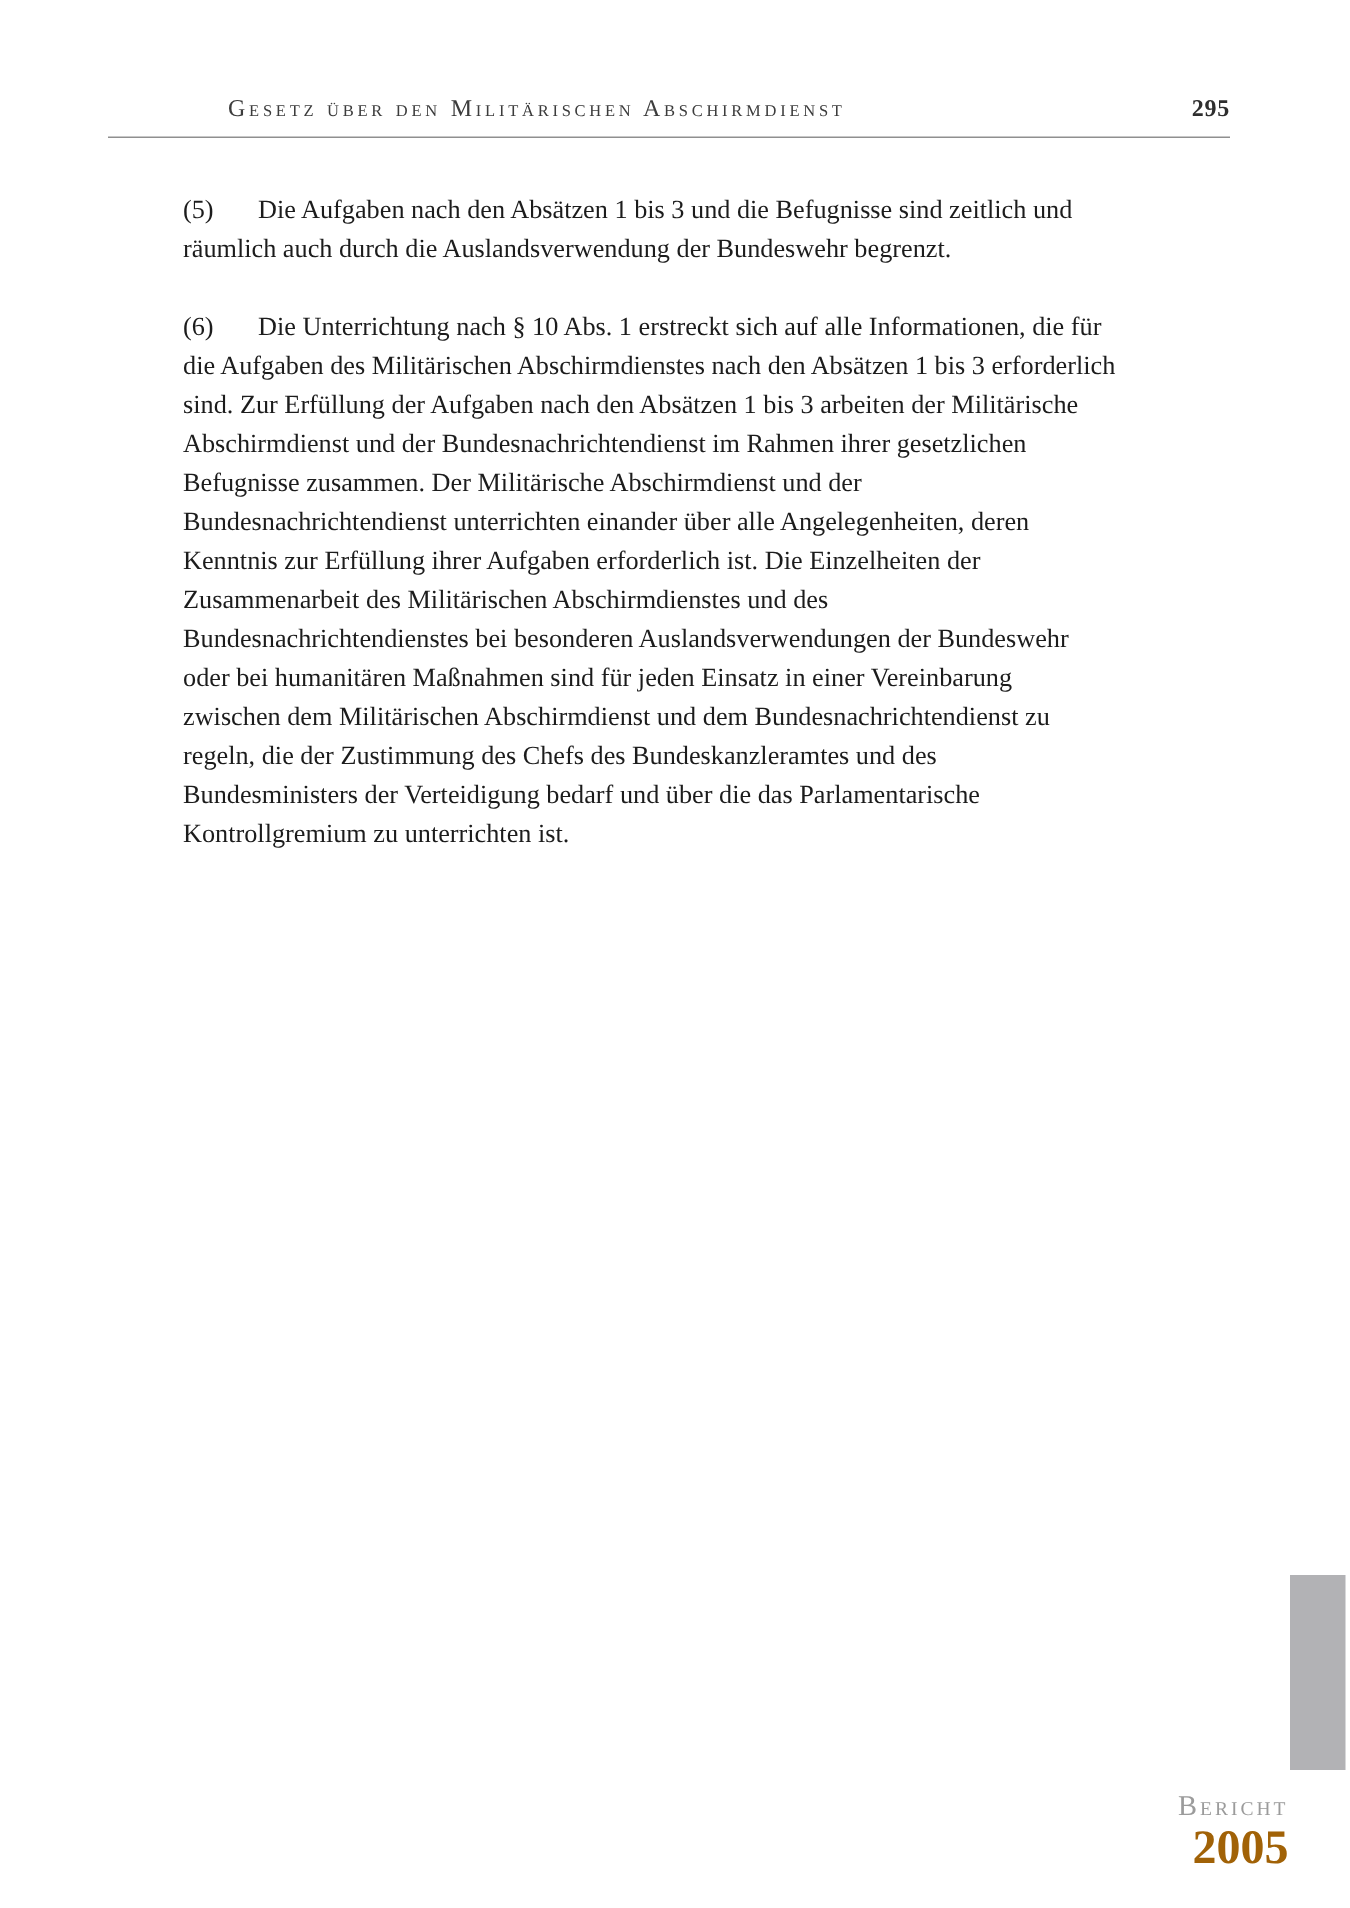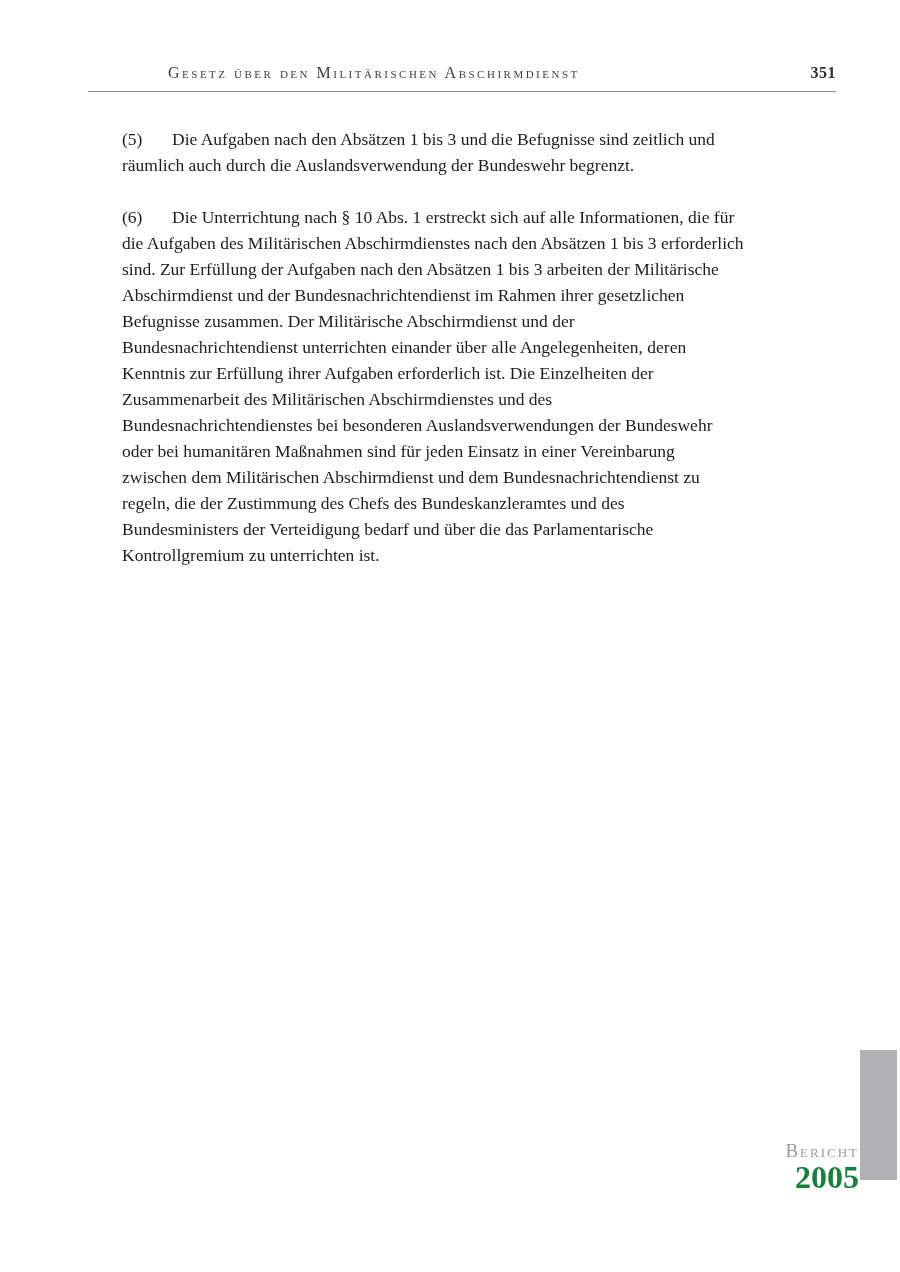--- a/index.html
+++ b/index.html
@@ -16,21 +16,21 @@
     font-family: "Liberation Serif", "DejaVu Serif", serif;
     color: #1c1c1c;
     overflow: hidden;
     margin: 0 auto;
   }
 
   
   .page-header {
     position: absolute;
     top: 64px;
-    left: 88px;
+    left: 72px;
     width: 748px;
     display: flex;
     justify-content: space-between;
     align-items: baseline;
     padding-bottom: 9px;
     border-bottom: 1px solid #8f8f8f;
   }
 
   .header-title {
     margin-left: 80px;
@@ -75,47 +75,47 @@
     left: 860px;
     top: 1050px;
     width: 37px;
     height: 130px;
     background: #b2b2b5;
   }
 
   .footer-label {
     position: absolute;
     right: 41px;
-    top: 1140px;
+    top: 1194px;
     text-align: right;
   }
 
   .bericht-label {
     font-variant: small-caps;
     letter-spacing: 2px;
     font-size: 19px;
     color: #9b9b9b;
     line-height: 22px;
   }
 
   .bericht-year {
     font-size: 32px;
     font-weight: bold;
-    color: #15803d;
+    color: #a16207;
     line-height: 30px;
   }
 </style>
 </head>
 <body>
 
 <div class="page">
 
   <header class="page-header">
     <span class="header-title">Gesetz über den Militärischen Abschirmdienst</span>
-    <span class="page-number">351</span>
+    <span class="page-number">295</span>
   </header>
 
   <main class="body-text">
 
     <p class="para">
       <span class="para-num">(5)</span><span>Die Aufgaben nach den Absätzen 1 bis 3 und die Befugnisse sind zeitlich und räumlich auch durch die Auslandsverwendung der Bundeswehr begrenzt.</span>
     </p>
 
     <p class="para">
       <span class="para-num">(6)</span><span>Die Unterrichtung nach § 10 Abs. 1 erstreckt sich auf alle Informationen, die für die Aufgaben des Militärischen Abschirmdienstes nach den Absätzen 1 bis 3 erforderlich sind. Zur Erfüllung der Aufgaben nach den Absätzen 1 bis 3 arbeiten der Militärische Abschirmdienst und der Bundesnachrichtendienst im Rahmen ihrer gesetzlichen Befugnisse zusammen. Der Militärische Abschirmdienst und der Bundesnachrichtendienst unterrichten einander über alle Angelegenheiten, deren Kenntnis zur Erfüllung ihrer Aufgaben erforderlich ist. Die Einzelheiten der Zusammenarbeit des Militärischen Abschirmdienstes und des Bundesnachrichtendienstes bei besonderen Auslandsverwendungen der Bundeswehr oder bei humanitären Maßnahmen sind für jeden Einsatz in einer Vereinbarung zwischen dem Militärischen Abschirmdienst und dem Bundesnachrichtendienst zu regeln, die der Zustimmung des Chefs des Bundeskanzleramtes und des Bundesministers der Verteidigung bedarf und über die das Parlamentarische Kontrollgremium zu unterrichten ist.</span>

